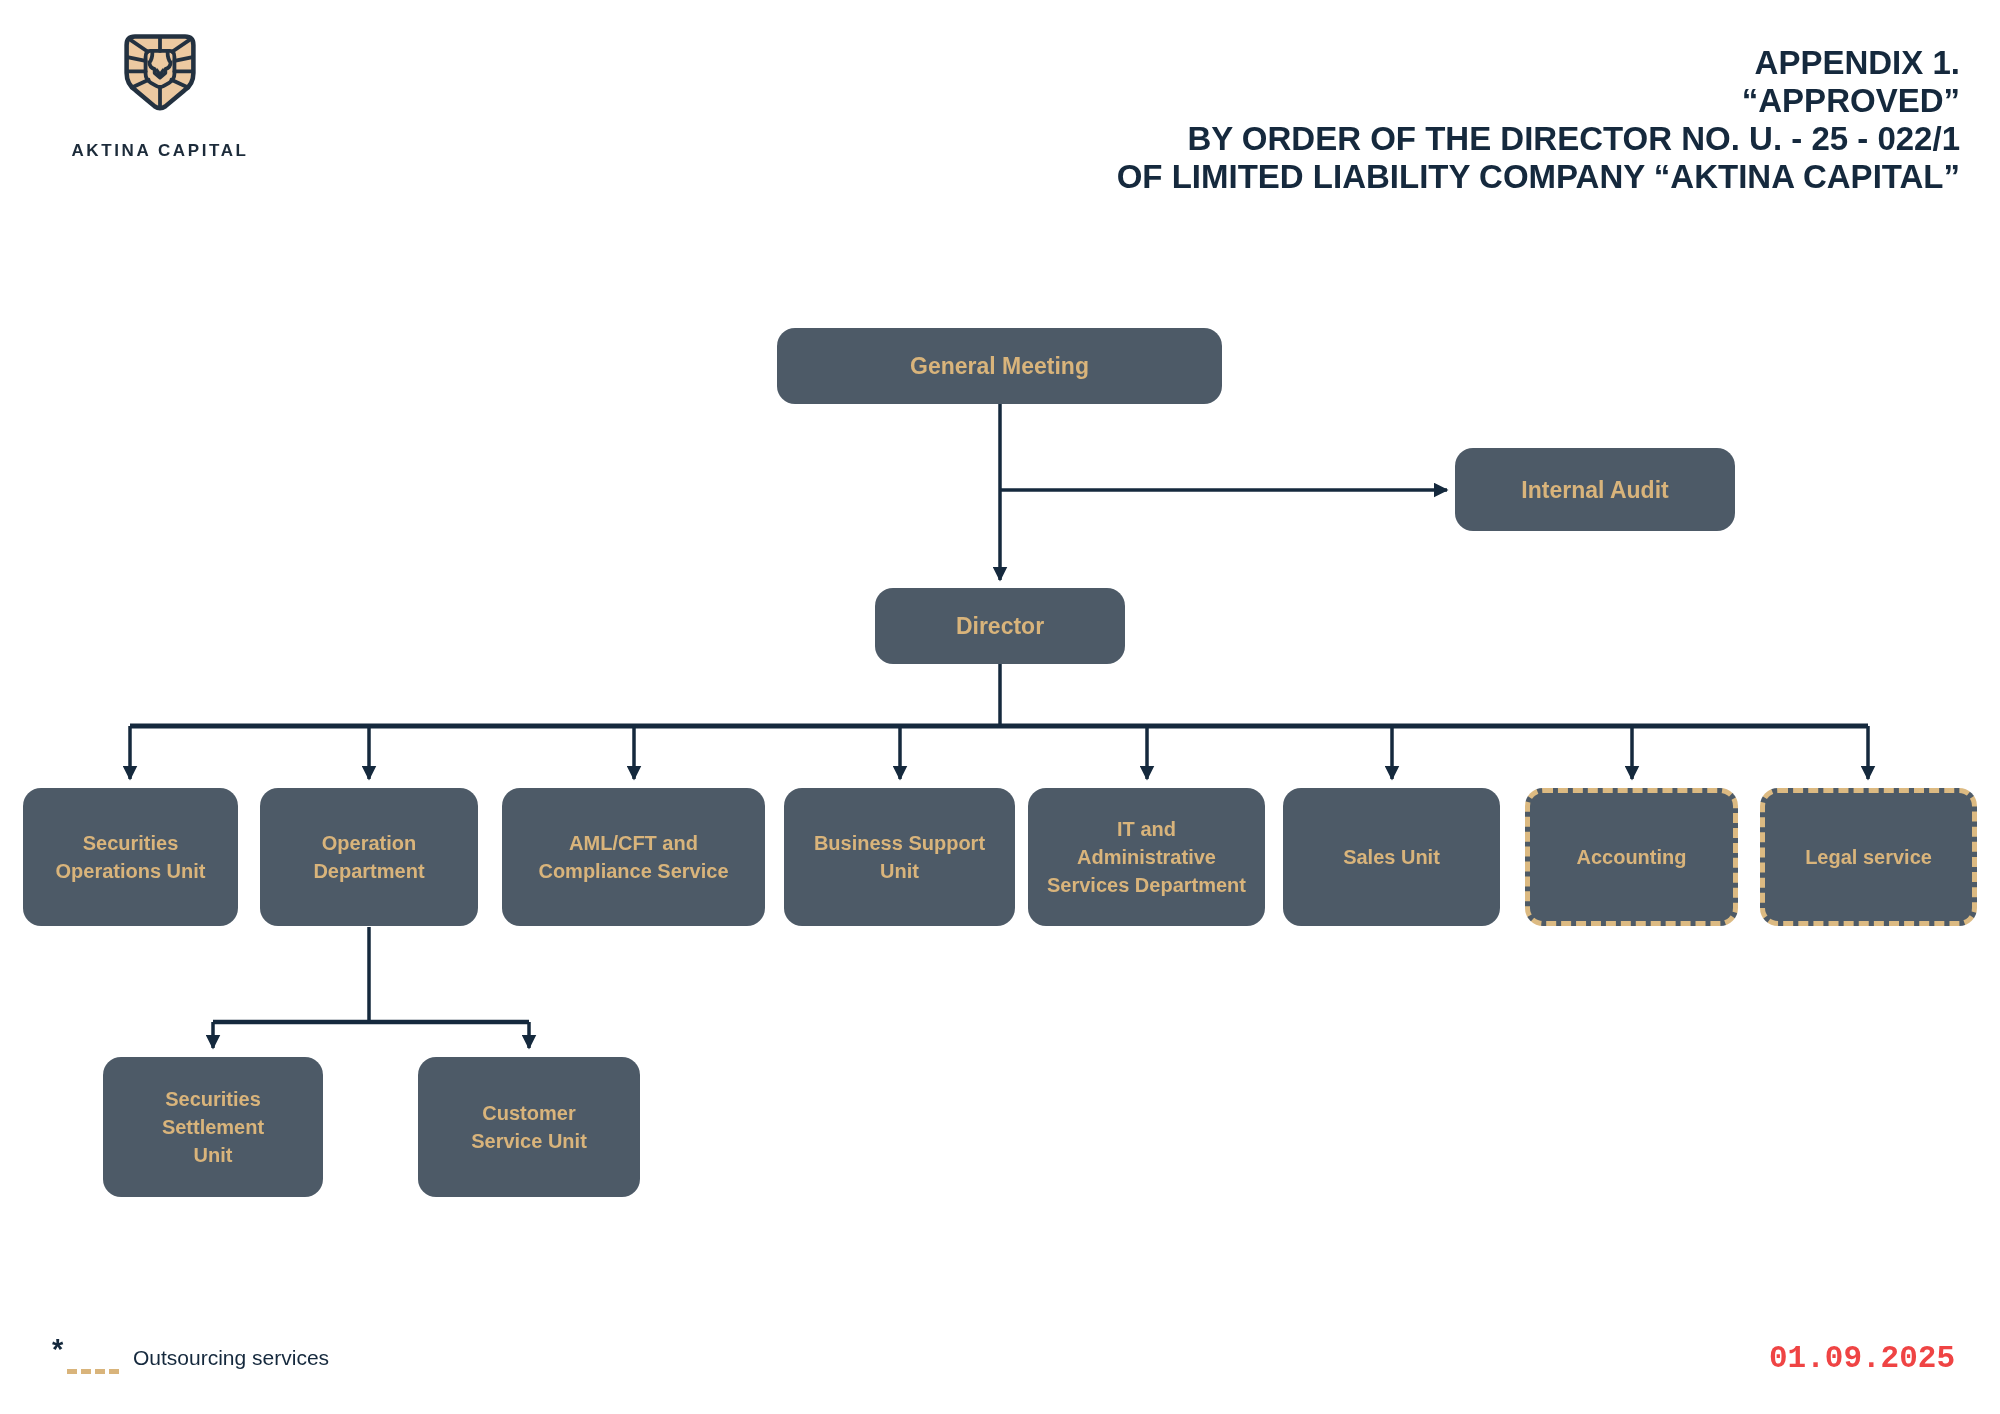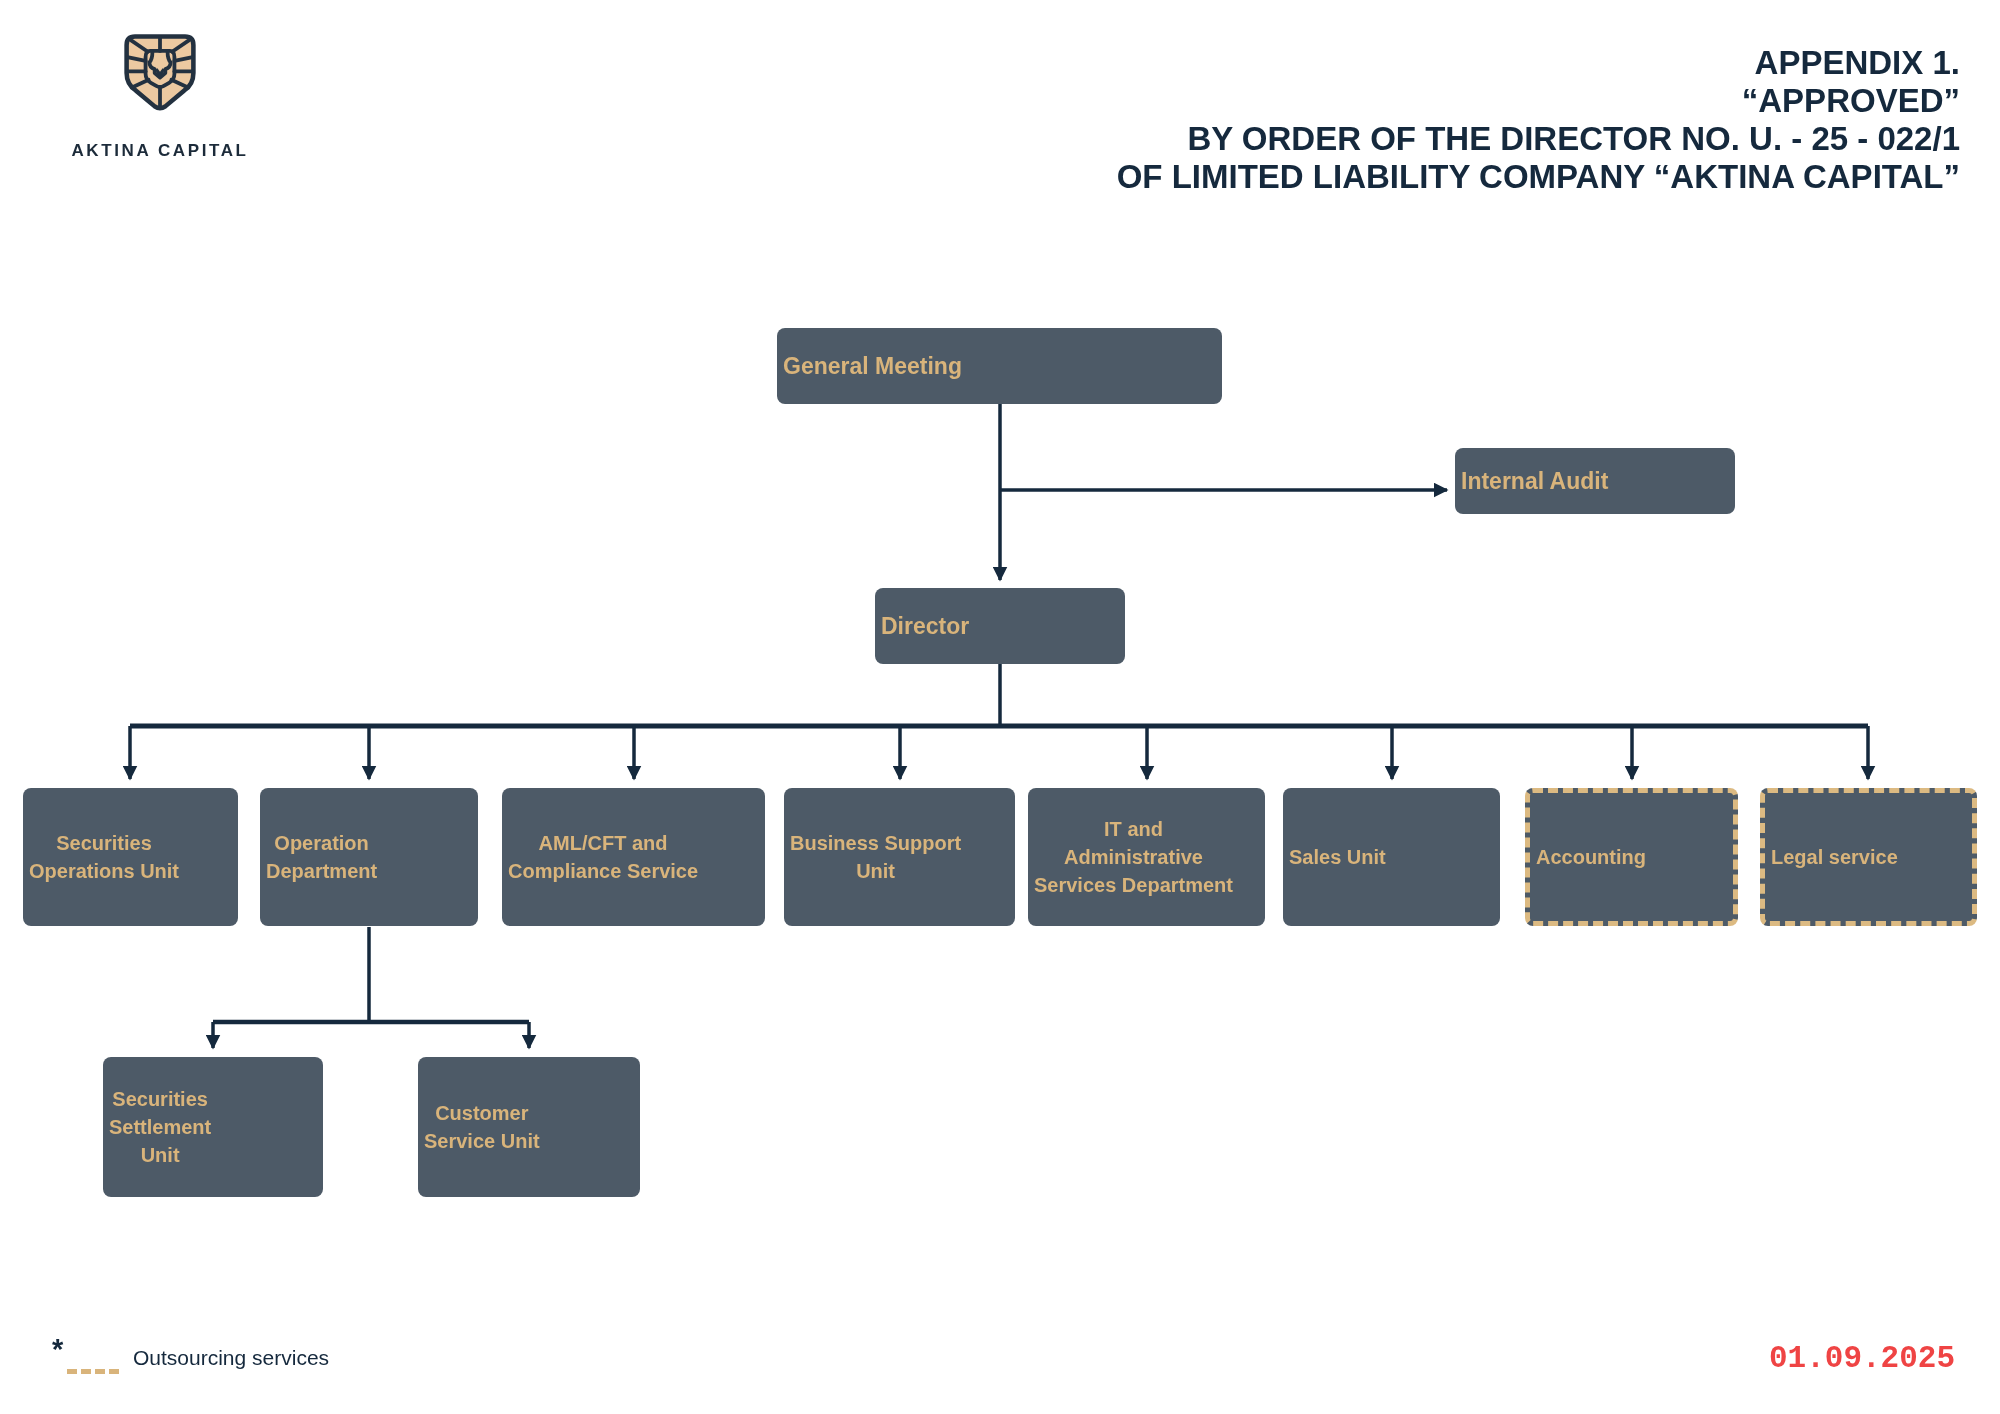--- a/index.html
+++ b/index.html
@@ -16,22 +16,22 @@
   }
   
   #approval{
     position:absolute;right:40px;top:44px;width:1100px;text-align:right;
     color:#15293d;font-weight:700;font-size:33px;line-height:38px;
   }
   
   #wires{position:absolute;left:0;top:0;width:2000px;height:1414px;}
   
   .node{
-    position:absolute;background:#4d5a67;border-radius:8px;
-    display:flex;align-items:center;text-align:center;
+    position:absolute;background:#4d5a67;border-radius:18px;
+    display:flex;align-items:center;justify-content:center;text-align:center;
     box-sizing:border-box;
   }
   .node .node-label{
     color:#d9b47b;font-weight:700;font-size:20px;line-height:28px;white-space:pre-line;
     padding:0 6px;
   }
   .node.lvl1 .node-label{font-size:23px;}
   .node.outsourced{border:5px dashed #dcba82;}
   
   #legend-star{position:absolute;left:52px;top:1333px;font-size:29px;font-weight:700;color:#15293d;}
@@ -103,21 +103,21 @@
       <path d="M213 1022 L529 1022" stroke-width="4.5"></path>
       <path d="M213 1022 L213 1048" marker-end="url(#arrow)"></path>
       <path d="M529 1022 L529 1048" marker-end="url(#arrow)"></path>
     </g>
   </svg>
 
   <div class="node lvl1" style="left:777px;top:328px;width:445px;height:76px">
     <span class="node-label">General Meeting</span>
   </div>
 
-  <div class="node lvl1" style="left:1455px;top:448px;width:280px;height:66px">
+  <div class="node lvl1" style="left:1455px;top:448px;width:280px;height:83px">
     <span class="node-label">Internal Audit</span>
   </div>
 
   <div class="node lvl1" style="left:875px;top:588px;width:250px;height:76px">
     <span class="node-label">Director</span>
   </div>
 
   <div class="node" style="left:23px;top:788px;width:215px;height:138px">
     <span class="node-label">Securities
 Operations Unit</span>

